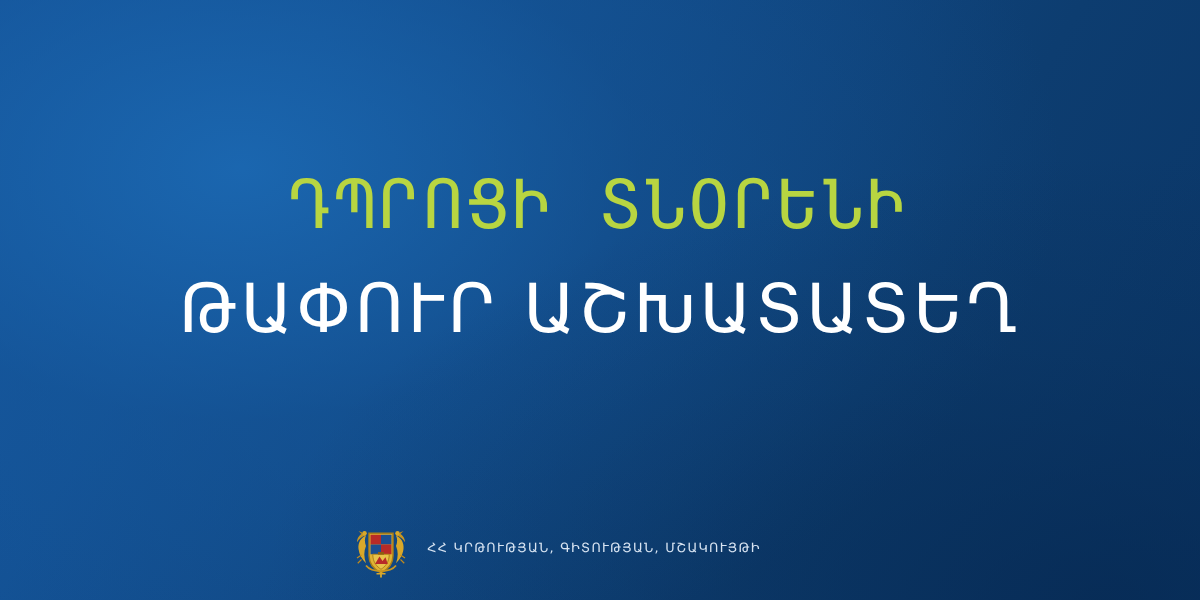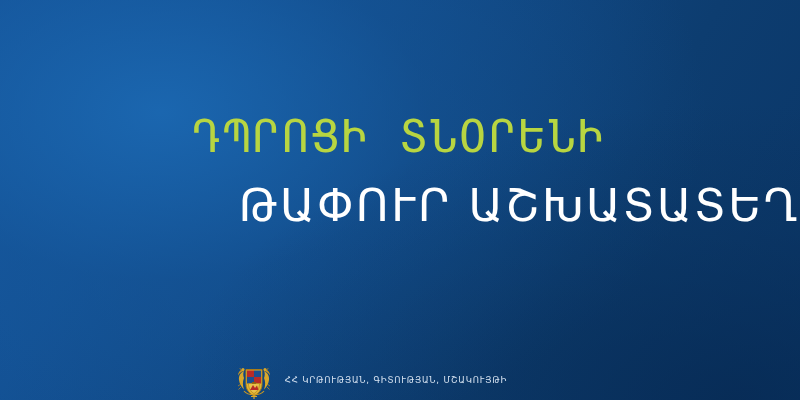--- a/index.html
+++ b/index.html
@@ -68,28 +68,27 @@
   }
   #headline-line-1 {
     font-size: 45px;
     color: #b8d541;
     margin-bottom: 20px;
     font-family: Liberation Mono, monospace;
   }
   #headline-line-2 {
     font-size: 45px;
     color: #ffffff;
-    text-align: right;
   }
 
   
   #footer-lockup {
     position: absolute;
     left: 0;
-    bottom: 0;
+    bottom: 14px;
     width: 744px;
     display: flex;
     align-items: center;
     justify-content: center;
     gap: 14px;
   }
   #coat-of-arms {
     width: 34px;
     height: 38px;
     flex: 0 0 auto;

